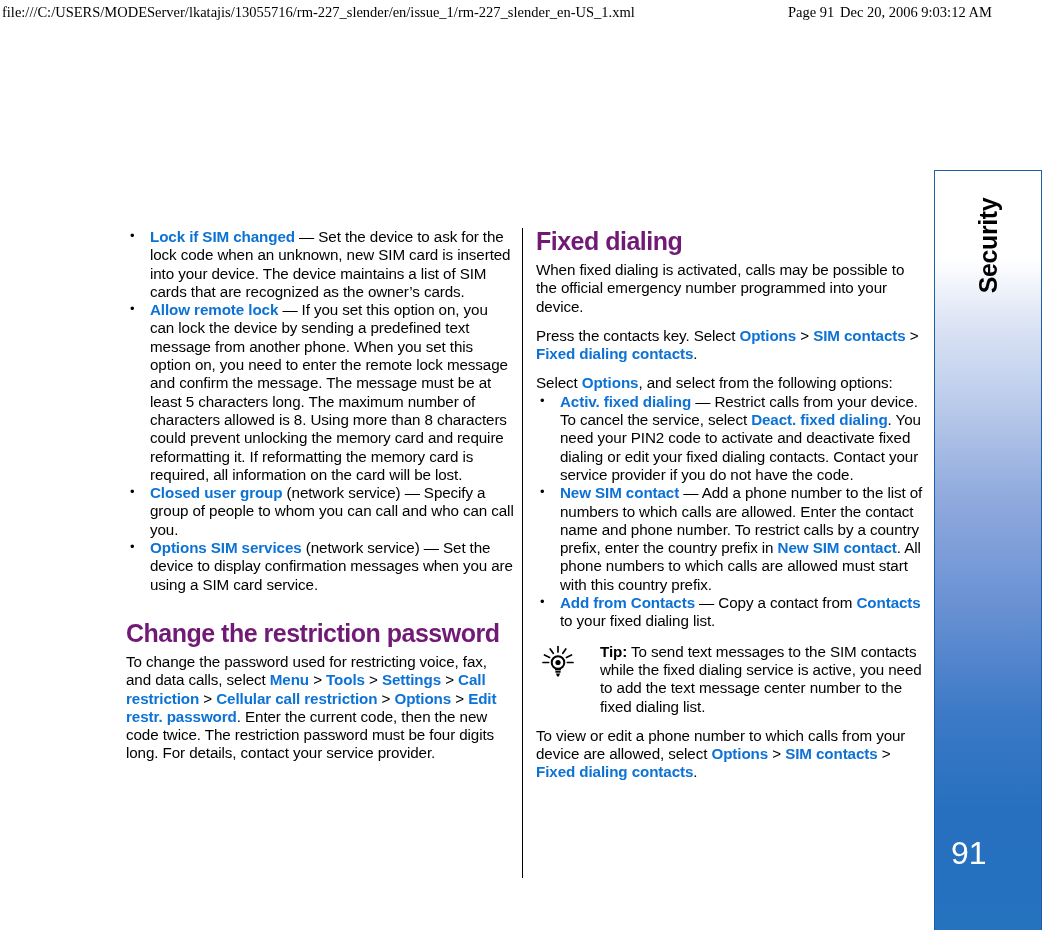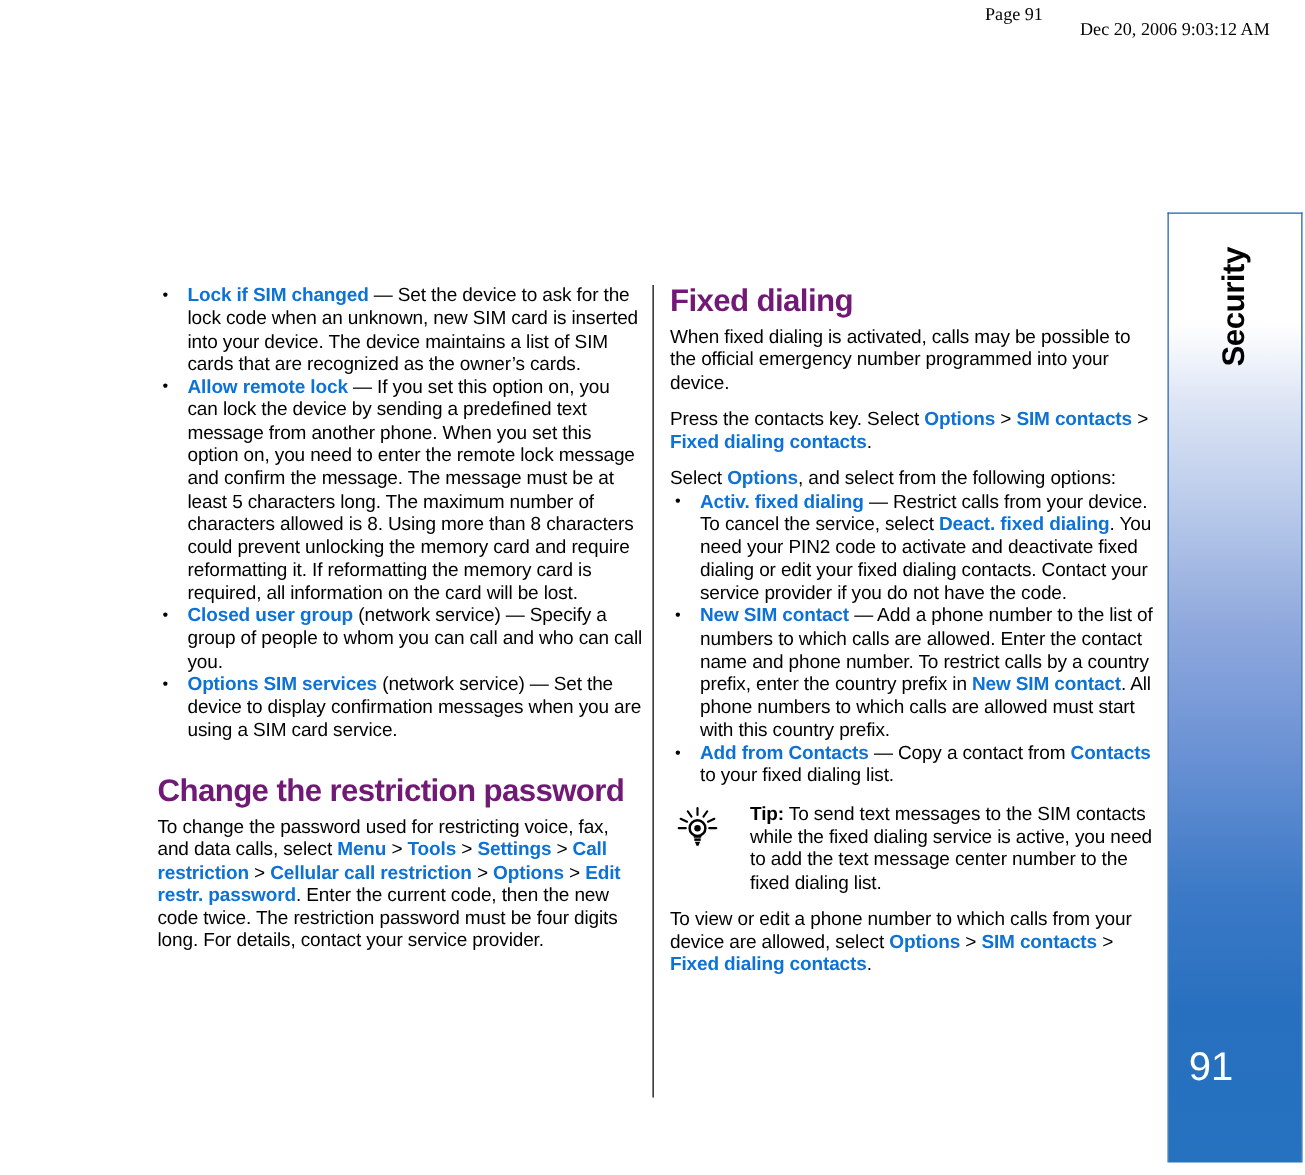--- a/index.html
+++ b/index.html
@@ -22,21 +22,21 @@
     left: 0;
     width: 1044px;
     height: 20px;
     font-family: "Liberation Serif", serif;
     font-size: 14.5px;
     color: #000;
     white-space: nowrap;
   }
   .print-header .ph-path { position: absolute; left: 2px; top: 0; }
   .print-header .ph-page { position: absolute; left: 752px; top: 0; margin-left: 36px; }
-  .print-header .ph-date { position: absolute; left: 864px; top: 0; margin-top: 12px; }
+  .print-header .ph-date { position: absolute; left: 840px; top: 0; }
 
   
   .page {
     position: absolute;
     top: 0; left: 0;
     width: 1044px;
     height: 940px;
   }
 
   .col-divider {
@@ -157,20 +157,21 @@
     bottom: 58px;
     font-size: 32px;
     color: #ffffff;
     letter-spacing: 0px;
   }
 </style>
 </head>
 <body>
 
 <div class="print-header">
+  <span class="ph-path">file:///C:/USERS/MODEServer/lkatajis/13055716/rm-227_slender/en/issue_1/rm-227_slender_en-US_1.xml</span>
   <span class="ph-page">Page 91</span>
   <span class="ph-date">Dec 20, 2006 9:03:12 AM</span>
 </div>
 
 <div class="page">
 
   <div class="col-divider"></div>
 
   <div class="column col-left">
 

